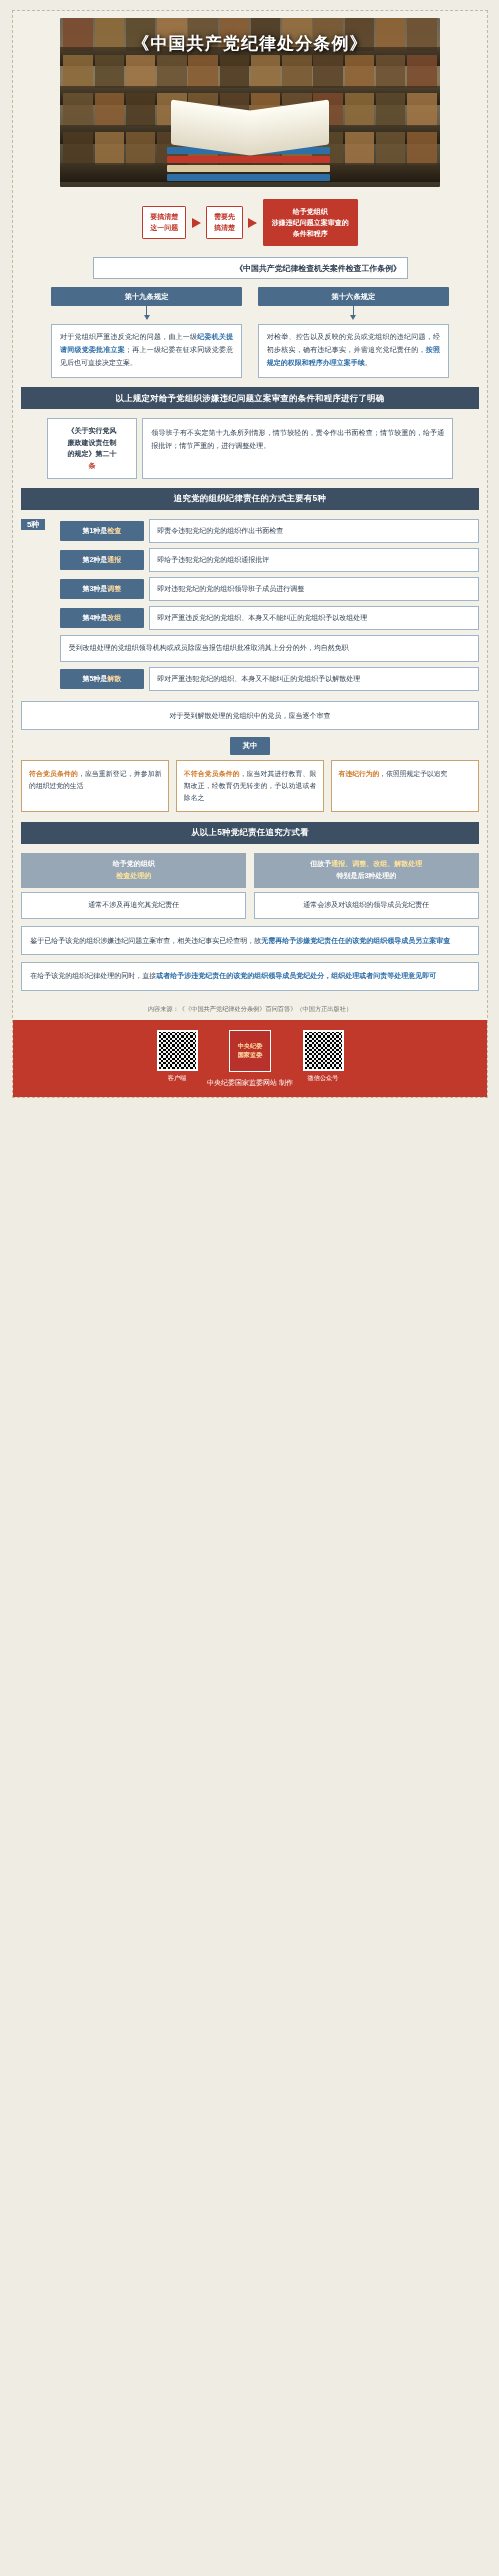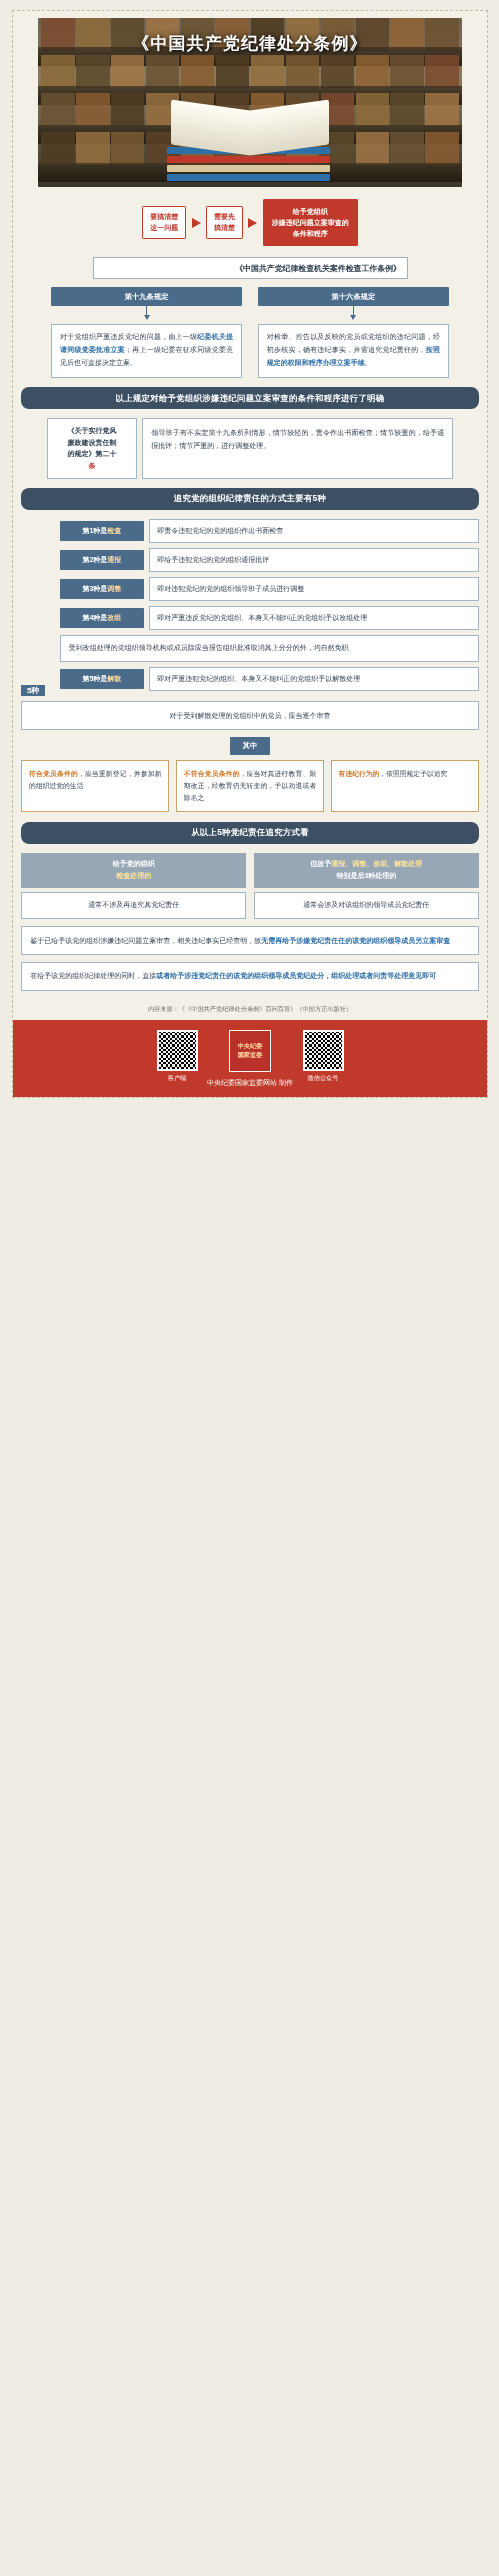--- a/index.html
+++ b/index.html
@@ -31,21 +31,21 @@
     font-weight: bold;
     letter-spacing: 0.6px;
     padding: 7.3px 5.6px;
     margin-bottom: 7.9px;
   }
   
   .hero {
     position: relative;
     height: 169px;
     margin: 0 auto 12.4px auto;
-    width: 424px;
+    width: 380px;
     overflow: hidden;
     border-radius: 1.1px;
     background: linear-gradient(180deg,#6d6352 0%,#8a7a5d 35%,#5d5542 70%,#3b3528 100%);
   }
   .hero .shelf {
     position:absolute; left:0; right:0; height: 19px;
     background: linear-gradient(180deg, rgba(60,48,32,.75), rgba(30,24,14,.9));
   }
   .hero .shelf.s1{ top: 29px;}
   .hero .shelf.s2{ top: 68px;}
@@ -104,21 +104,21 @@
     font-size: 7px; font-weight: bold; text-align: center; padding: 5.6px 7.9px; line-height: 1.6;
     border-radius: 1.1px;
   }
   .arrow-r {
     width: 0; height: 0; border-top: 5.6px solid transparent; border-bottom: 5.6px solid transparent;
     border-left: 9px solid #c0392b;
   }
   
   .sec-title {
     background: #3d4f63; color: #fff; text-align: center; font-size: 8.4px; font-weight: bold;
-    padding: 5.6px 6.8px; margin: 9px 0 9px 0; letter-spacing: 0.3px; border-radius: 8px;
+    padding: 5.6px 6.8px; margin: 9px 0 9px 0; letter-spacing: 0.3px;
   }
   .sec-sub {
     text-align:right; font-size: 7.9px; font-weight: bold; color:#2f3e50;
     border:0.6px solid #9fb0c2; background:#fff; padding: 4.5px 5.6px; margin: 3.4px auto 7.9px auto;
     width: 315px;
   }
   
   .two-col { display: flex; gap: 15.8px; justify-content: center; }
   .col { width: 191px; }
   .tag-blue {
@@ -148,21 +148,21 @@
     width: 90px; flex: 0 0 90px; border: 0.6px solid #9fb5c9; background: #fff;
     font-size: 7px; font-weight: bold; color: #2c3e50; display:flex; align-items:center;
     justify-content:center; text-align:center; padding: 5.6px 4.5px; line-height: 1.7;
   }
   .ref-box .red { color: #c0392b; }
   .text-box {
     flex: 1 1 auto; border: 0.6px solid #9fb5c9; background: #fff; font-size: 7px;
     line-height: 1.9; padding: 6.8px 7.9px; text-align: justify; color:#2c3e50;
   }
   
-  .ways-wrap { display: flex; gap: 15px; align-items: flex-end; }
+  .ways-wrap { display: flex; gap: 15px; align-items: flex-start; }
   .ways-label {
     width: 23.6px; flex: 0 0 23.6px; background:#4a6b8a; color:#fff; font-weight:bold; font-size: 7.9px;
     display:flex; align-items:center; justify-content:center;
   }
   .ways-list { flex: 1 1 auto; }
   .way-row { display: flex; align-items: center; gap: 5.6px; margin-bottom: 5px; }
   .way-tag {
     width: 84px; flex: 0 0 84px; background:#4a6b8a; color:#fff; font-size: 7px; font-weight:bold;
     padding: 5px 3.4px; text-align: center; border-radius: 1.1px;
   }

